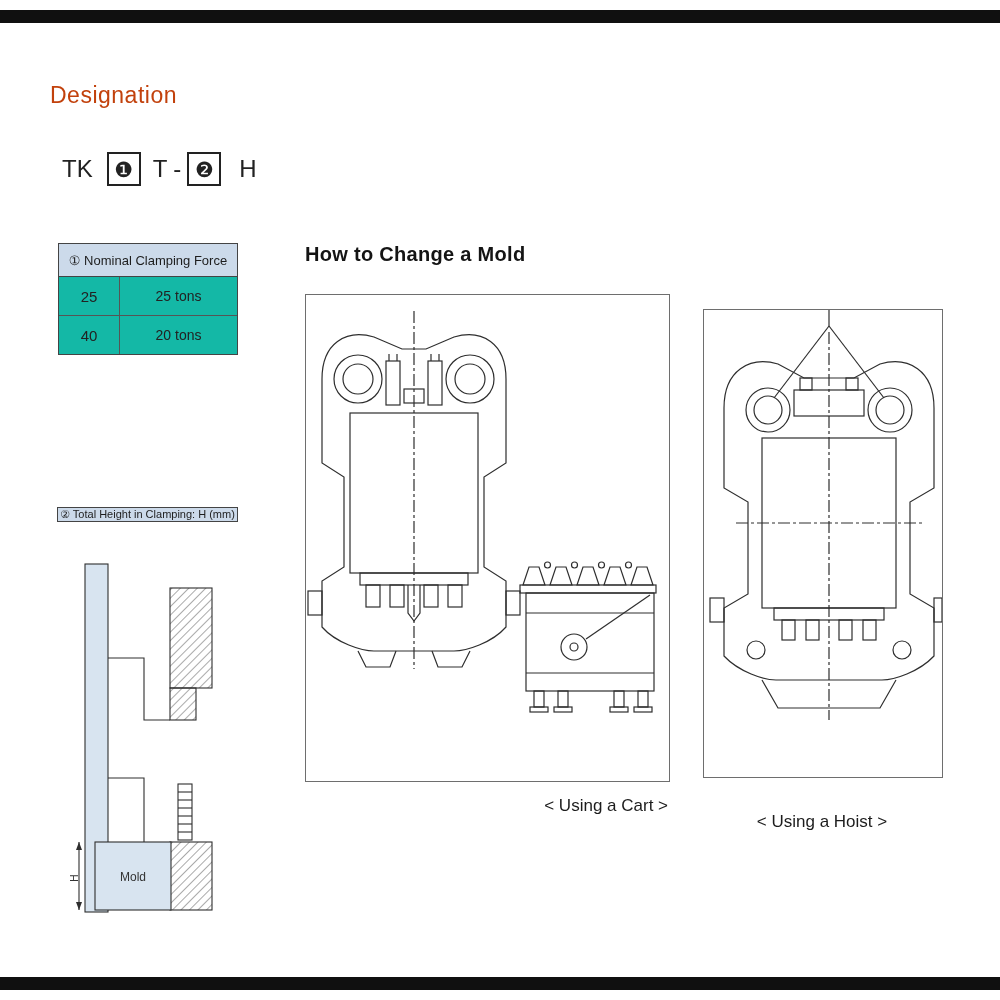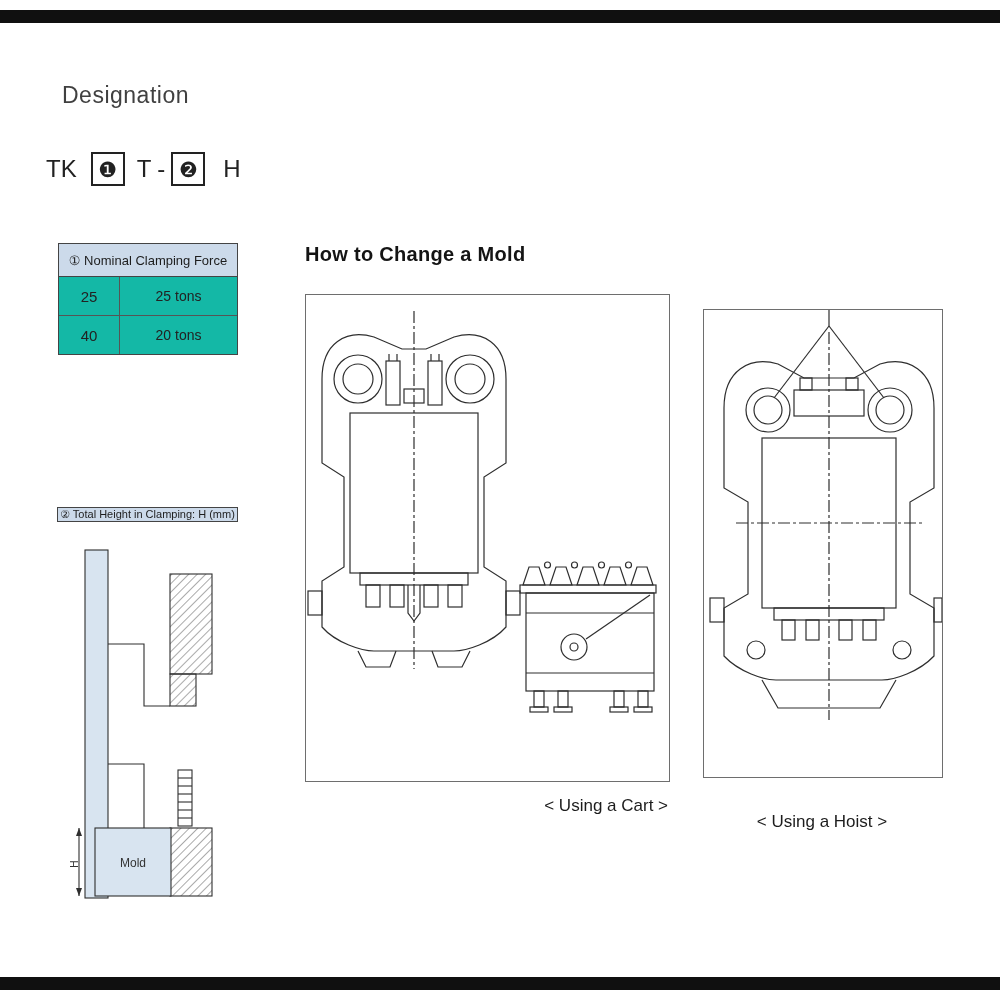--- a/index.html
+++ b/index.html
@@ -17,30 +17,30 @@
     left: 0;
     width: 1000px;
     height: 13px;
     background: #101010;
   }
   .bar.top { top: 10px; }
   .bar.bottom { top: 977px; }
 
   .designation-title {
     position: absolute;
-    left: 62px;
+    left: 50px;
     top: 82px;
     font-size: 23px;
     font-weight: 500;
-    color: #404040;
+    color: #c2410c;
     letter-spacing: 0.5px;
   }
   .designation-code {
     position: absolute;
-    left: 46px;
+    left: 62px;
     top: 152px;
     display: flex;
     align-items: center;
     font-size: 24px;
     color: #222;
   }
   .designation-code .tk { margin-right: 14px; }
   .code-box {
     width: 30px;
     height: 30px;
@@ -138,21 +138,21 @@
     align-items: center;
     justify-content: center;
     font-size: 11px;
     color: #1d1d1d;
     white-space: nowrap;
   }
 
   .h-diagram {
     position: absolute;
     left: 70px;
-    top: 548px;
+    top: 562px;
     text-align: center;
   }
 
   .watermark {
     position: absolute;
     left: 88px;
     top: 450px;
     width: 830px;
     font-size: 37px;
     font-weight: bold;

